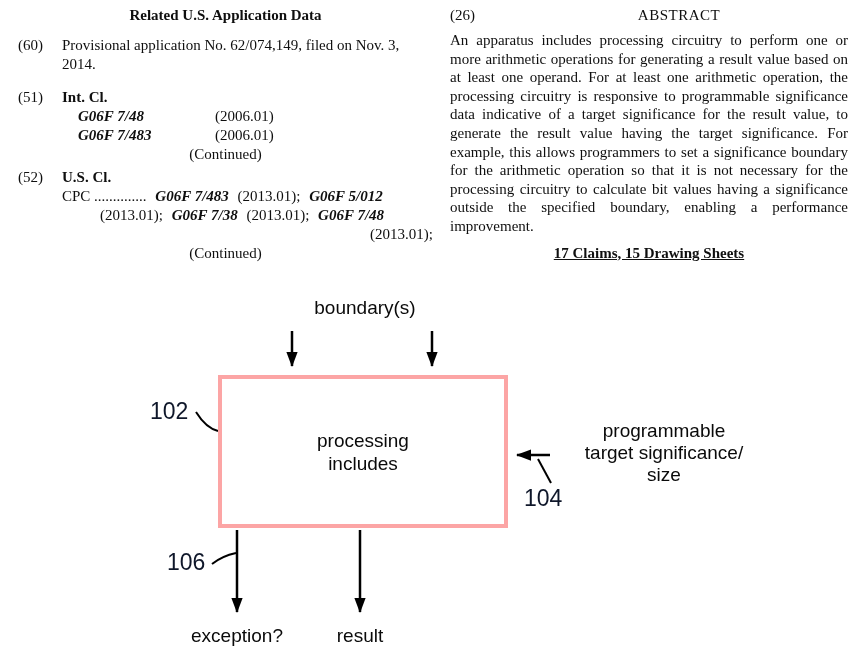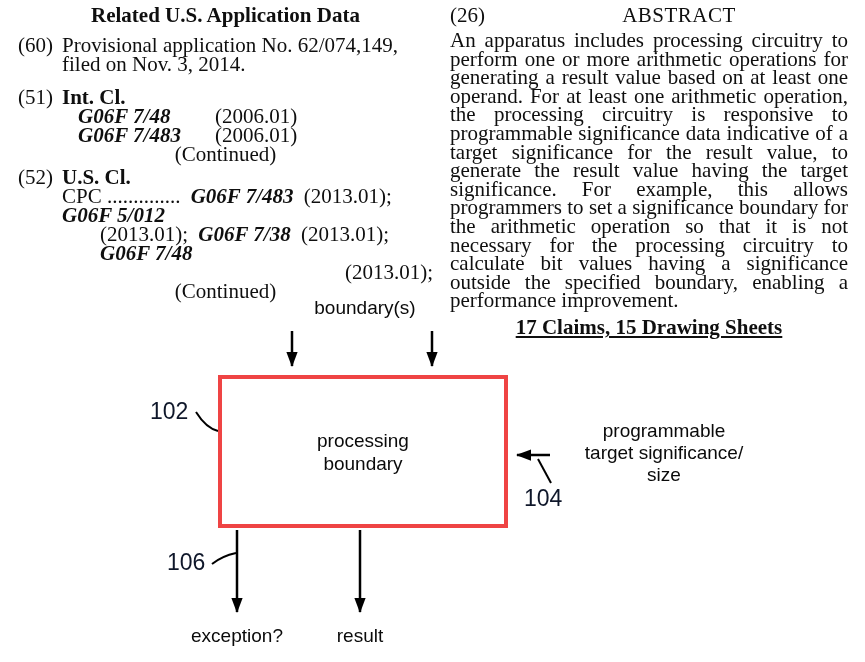--- a/index.html
+++ b/index.html
@@ -1,21 +1,21 @@
 <!DOCTYPE html>
 <html><head>
 <meta charset="utf-8">
 <style>
   html,body{margin:0;padding:0;background:#ffffff;}
   .page{
     position:relative;width:865px;height:662px;background:#ffffff;overflow:hidden;
     font-family:"Liberation Serif", serif;color:#0f0f0f;
   }
   
-  .col{position:absolute;top:0;font-size:21px;line-height:19px;}
+  .col{position:absolute;top:0;font-size:15px;line-height:19px;}
   .col-left{left:18px;width:415px;}
   .col-right{left:450px;width:398px;}
   .sec-heading{font-weight:bold;text-align:center;margin-top:6px;}
   .item-row{display:flex;margin-top:0;}
   .item-num{width:44px;flex:0 0 44px;}
   .item-body{flex:1;}
   .mt11{margin-top:11px;}
   .mt14{margin-top:14px;}
   .mt4{margin-top:4px;}
   .bold{font-weight:bold;}
@@ -37,21 +37,21 @@
   .fig-label{
     position:absolute;font-family:"Liberation Sans", sans-serif;
     font-size:19px;line-height:22px;color:#0a0a0a;text-align:center;
   }
   .ref-num{
     position:absolute;font-family:"Liberation Sans", sans-serif;
     font-size:23px;color:#0f172a;
   }
   .proc-box{
     position:absolute;left:218px;top:375px;width:290px;height:153px;
-    box-sizing:border-box;border:4px solid #ef4444;
+    box-sizing:border-box;border:4px solid #fca5a5;
     display:flex;flex-direction:column;align-items:center;justify-content:center;
     font-family:"Liberation Sans", sans-serif;font-size:19px;line-height:23px;color:#0a0a0a;
   }
 </style>
 </head>
 <body>
 
 <div class="page">
 
   <div class="col col-left">
@@ -122,21 +122,21 @@
 
     <path d="M196,412 Q206,428 218,431" fill="none" stroke="#000" stroke-width="2"></path>
     <path d="M551,483 L538,459" fill="none" stroke="#000" stroke-width="2"></path>
     <path d="M212,564 Q222,556 236,553" fill="none" stroke="#000" stroke-width="2"></path>
   </svg>
 
   <div class="fig-label" style="left:290px;top:297px;width:150px;">boundary(s)</div>
 
   <div class="proc-box">
     <div>processing</div>
-    <div>boundary</div>
+    <div>includes</div>
   </div>
 
   <div class="ref-num" style="left:150px;top:398px;">102</div>
   <div class="ref-num" style="left:524px;top:485px;">104</div>
   <div class="ref-num" style="left:167px;top:549px;">106</div>
 
   <div class="fig-label" style="left:549px;top:420px;width:230px;">
     <div>programmable</div>
     <div>target significance/</div>
     <div>size</div>

